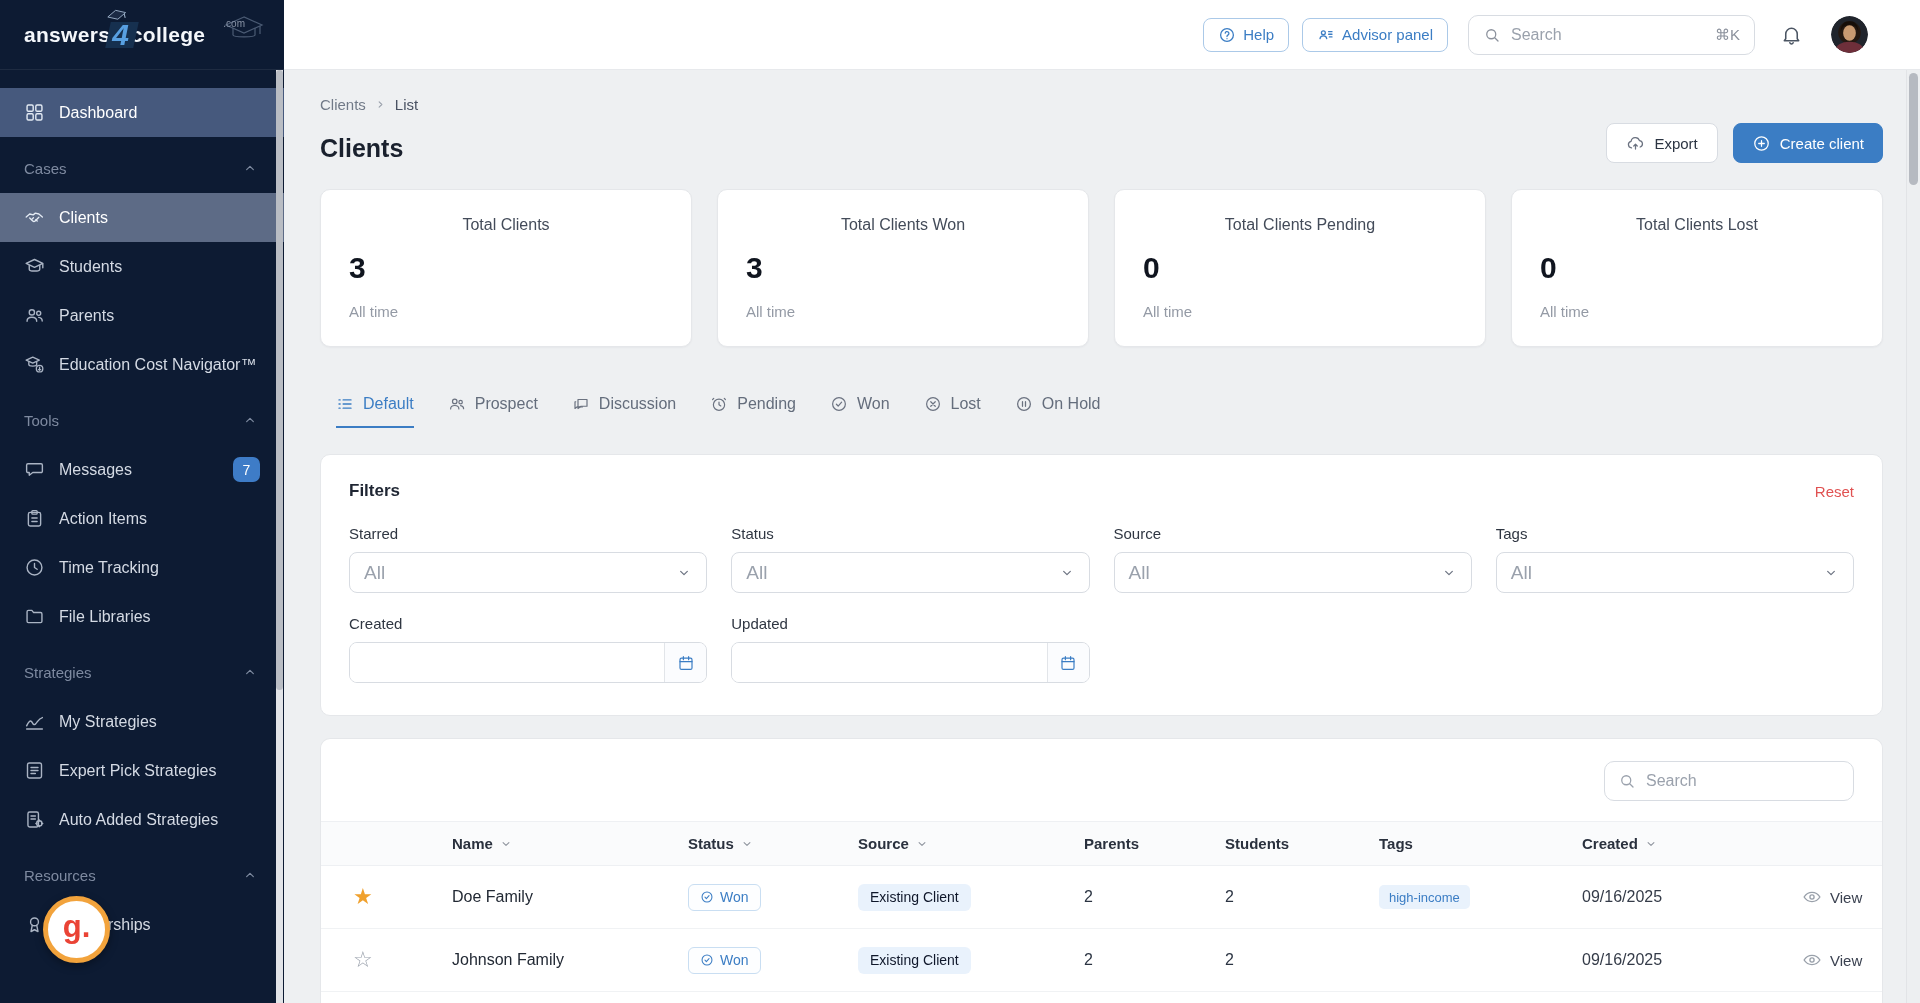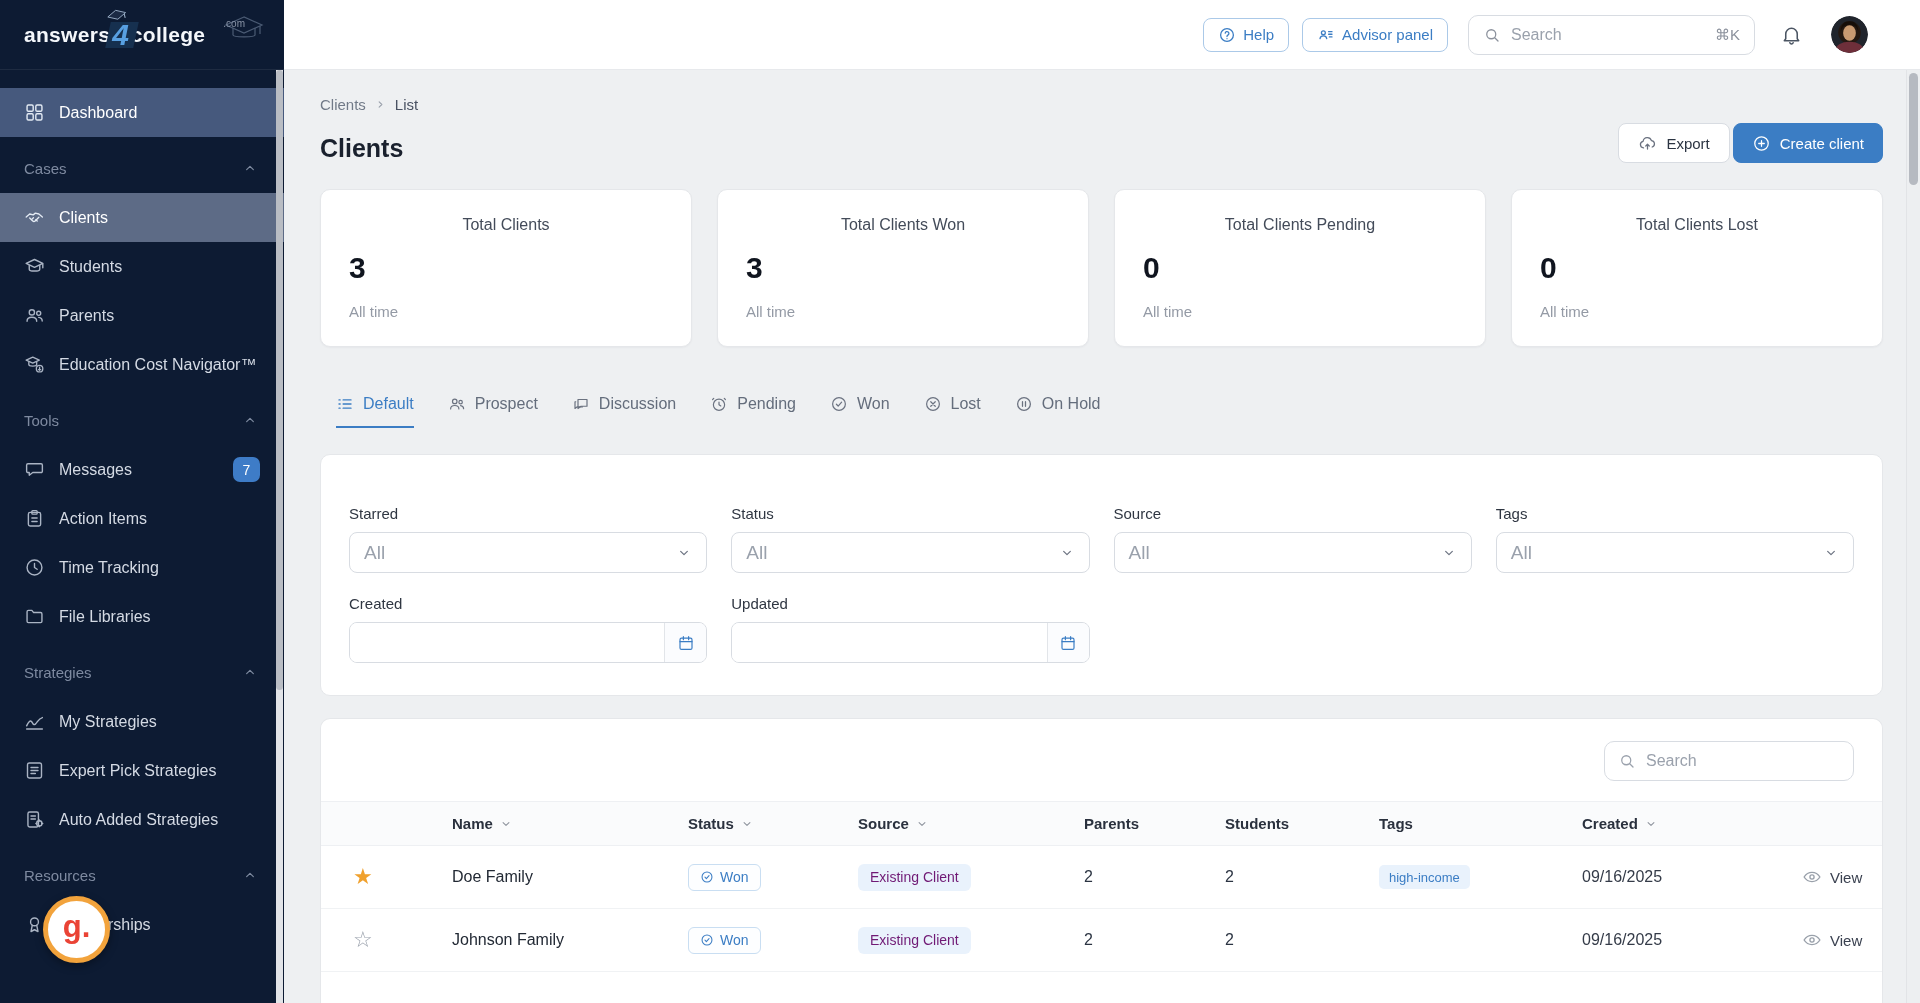--- a/index.html
+++ b/index.html
@@ -48,21 +48,21 @@
   .bell { margin-left:25px; color:#4b5563; cursor:pointer; }
   .avatar { width:37px; height:37px; border-radius:50%; overflow:hidden; margin-left:28px; cursor:pointer; flex-shrink:0; }
 
   .content { flex:1; overflow:hidden; padding:26px 37px 0 36px; }
 
   .breadcrumb { display:flex; align-items:center; gap:8px; font-size:15px; color:#717a88; }
   .breadcrumb .crumb { cursor:pointer; }
   .breadcrumb .crumb.current { color:#4a5263; }
   .title-row { display:flex; align-items:flex-end; justify-content:space-between; margin-top:10px; }
   .page-title { font-size:25px; font-weight:700; color:#1a212e; }
-  .title-actions { display:flex; gap:3px; }
+  .title-actions { display:flex; gap:15px; }
   .btn-export { display:flex; align-items:center; gap:9px; height:40px; padding:0 19px; background:#fff; border:1px solid #d8dce2; border-radius:8px; font-size:15px; color:#2b3442; cursor:pointer; }
   .btn-export svg { color:#6b7280; }
   .btn-create { display:flex; align-items:center; gap:9px; height:40px; padding:0 18px; background:#3b7dc4; border:1px solid #3b7dc4; border-radius:8px; font-size:15px; color:#fff; cursor:pointer; }
 
   .stats-row { display:flex; gap:25px; margin-top:26px; }
   .stat-card { flex:1; background:#fff; border:1px solid #e5e7ea; border-radius:10px; padding:26px 28px; box-shadow:0 1px 2px rgba(16,24,40,.04); }
   .stat-label { font-size:16px; color:#434b59;text-align:center; }
   .stat-value { font-size:30px; font-weight:700; color:#10151f; margin-top:17px; }
   .stat-period { font-size:15px; color:#949aa5; margin-top:18px; }
 
@@ -95,21 +95,21 @@
   .tgrid { display:grid; grid-template-columns:131px 236px 170px 226px 141px 154px 203px 220px 1fr; align-items:center; }
   .thead { background:#fafbfc; border-top:1px solid #eef0f3; border-bottom:1px solid #eef0f3; height:45px; }
   .th { display:flex; align-items:center; gap:6px; font-size:15px; font-weight:700; color:#2a313e; cursor:pointer; }
   .th .chev { color:#8d939d; }
   .trow { height:63px; border-bottom:1px solid #f0f2f4; background:#fff; cursor:pointer; }
   .cell-name { font-size:16px; color:#22293420; color:#222934; }
   .star { margin-left:32px; font-size:22px; line-height:1; cursor:pointer; width:26px; }
   .star.filled { color:#f0a12e; }
   .star.outline { color:#9aa1ac; }
   .status-pill { display:inline-flex; align-items:center; gap:6px; height:27px; padding:0 11px; border:1px solid #c9def2; background:#fdfeff; border-radius:6px; color:#3b7dc4; font-size:14px; }
-  .source-pill { display:inline-flex; align-items:center; height:27px; padding:0 12px; background:#e9f2fc; border-radius:6px; color:#701a75; font-size:14px; }
+  .source-pill { display:inline-flex; align-items:center; height:27px; padding:0 12px; background:#e9f2fc; border-radius:6px; color:#0f172a; font-size:14px; }
   .tag-pill { display:inline-flex; align-items:center; height:24px; padding:0 10px; background:#e9f2fc; border-radius:5px; color:#3b7dc4; font-size:13px; }
   .cell-num { font-size:16px; color:#2b3442; }
   .cell-date { font-size:16px; color:#343b48; }
   .view-cell { display:flex; align-items:center; justify-content:flex-end; gap:8px; padding-right:24px; color:#3a4150; font-size:15px; cursor:pointer; }
   .view-cell svg { color:#99a0aa; }
 
   
   .page-scrollbar { position:absolute; right:0; top:70px; bottom:0; width:14px; background:#edeff1; border-left:1px solid #e2e4e7; z-index:20; }
   .page-scrollbar .thumb { position:absolute; top:3px; left:2px; width:9px; height:112px; background:#b6bac1; border-radius:5px; }
 </style>
@@ -494,20 +494,24 @@
               <svg width="18" height="18" viewBox="0 0 24 24" fill="none" stroke="currentColor" stroke-width="1.7" stroke-linecap="round">
                 <circle cx="12" cy="12" r="8.5"></circle>
                 <path d="M10 9v6M14 9v6"></path>
               </svg>
             </span>
           <span>On Hold</span>
         </div>
       </div>
 
       <section class="filters-card">
+        <div class="filters-head">
+          <span class="filters-title">Filters</span>
+          <span class="reset-link">Reset</span>
+        </div>
         <div class="filter-grid">
           <div>
             <div class="f-label">Starred</div>
             <div class="f-select">
               <span class="val">All</span>
               <span class="chev">
                   <svg width="16" height="16" viewBox="0 0 24 24" fill="none" stroke="currentColor" stroke-width="1.8" stroke-linecap="round" stroke-linejoin="round">
                     <path d="m7 9.5 5 5 5-5"></path>
                   </svg>
                 </span>

